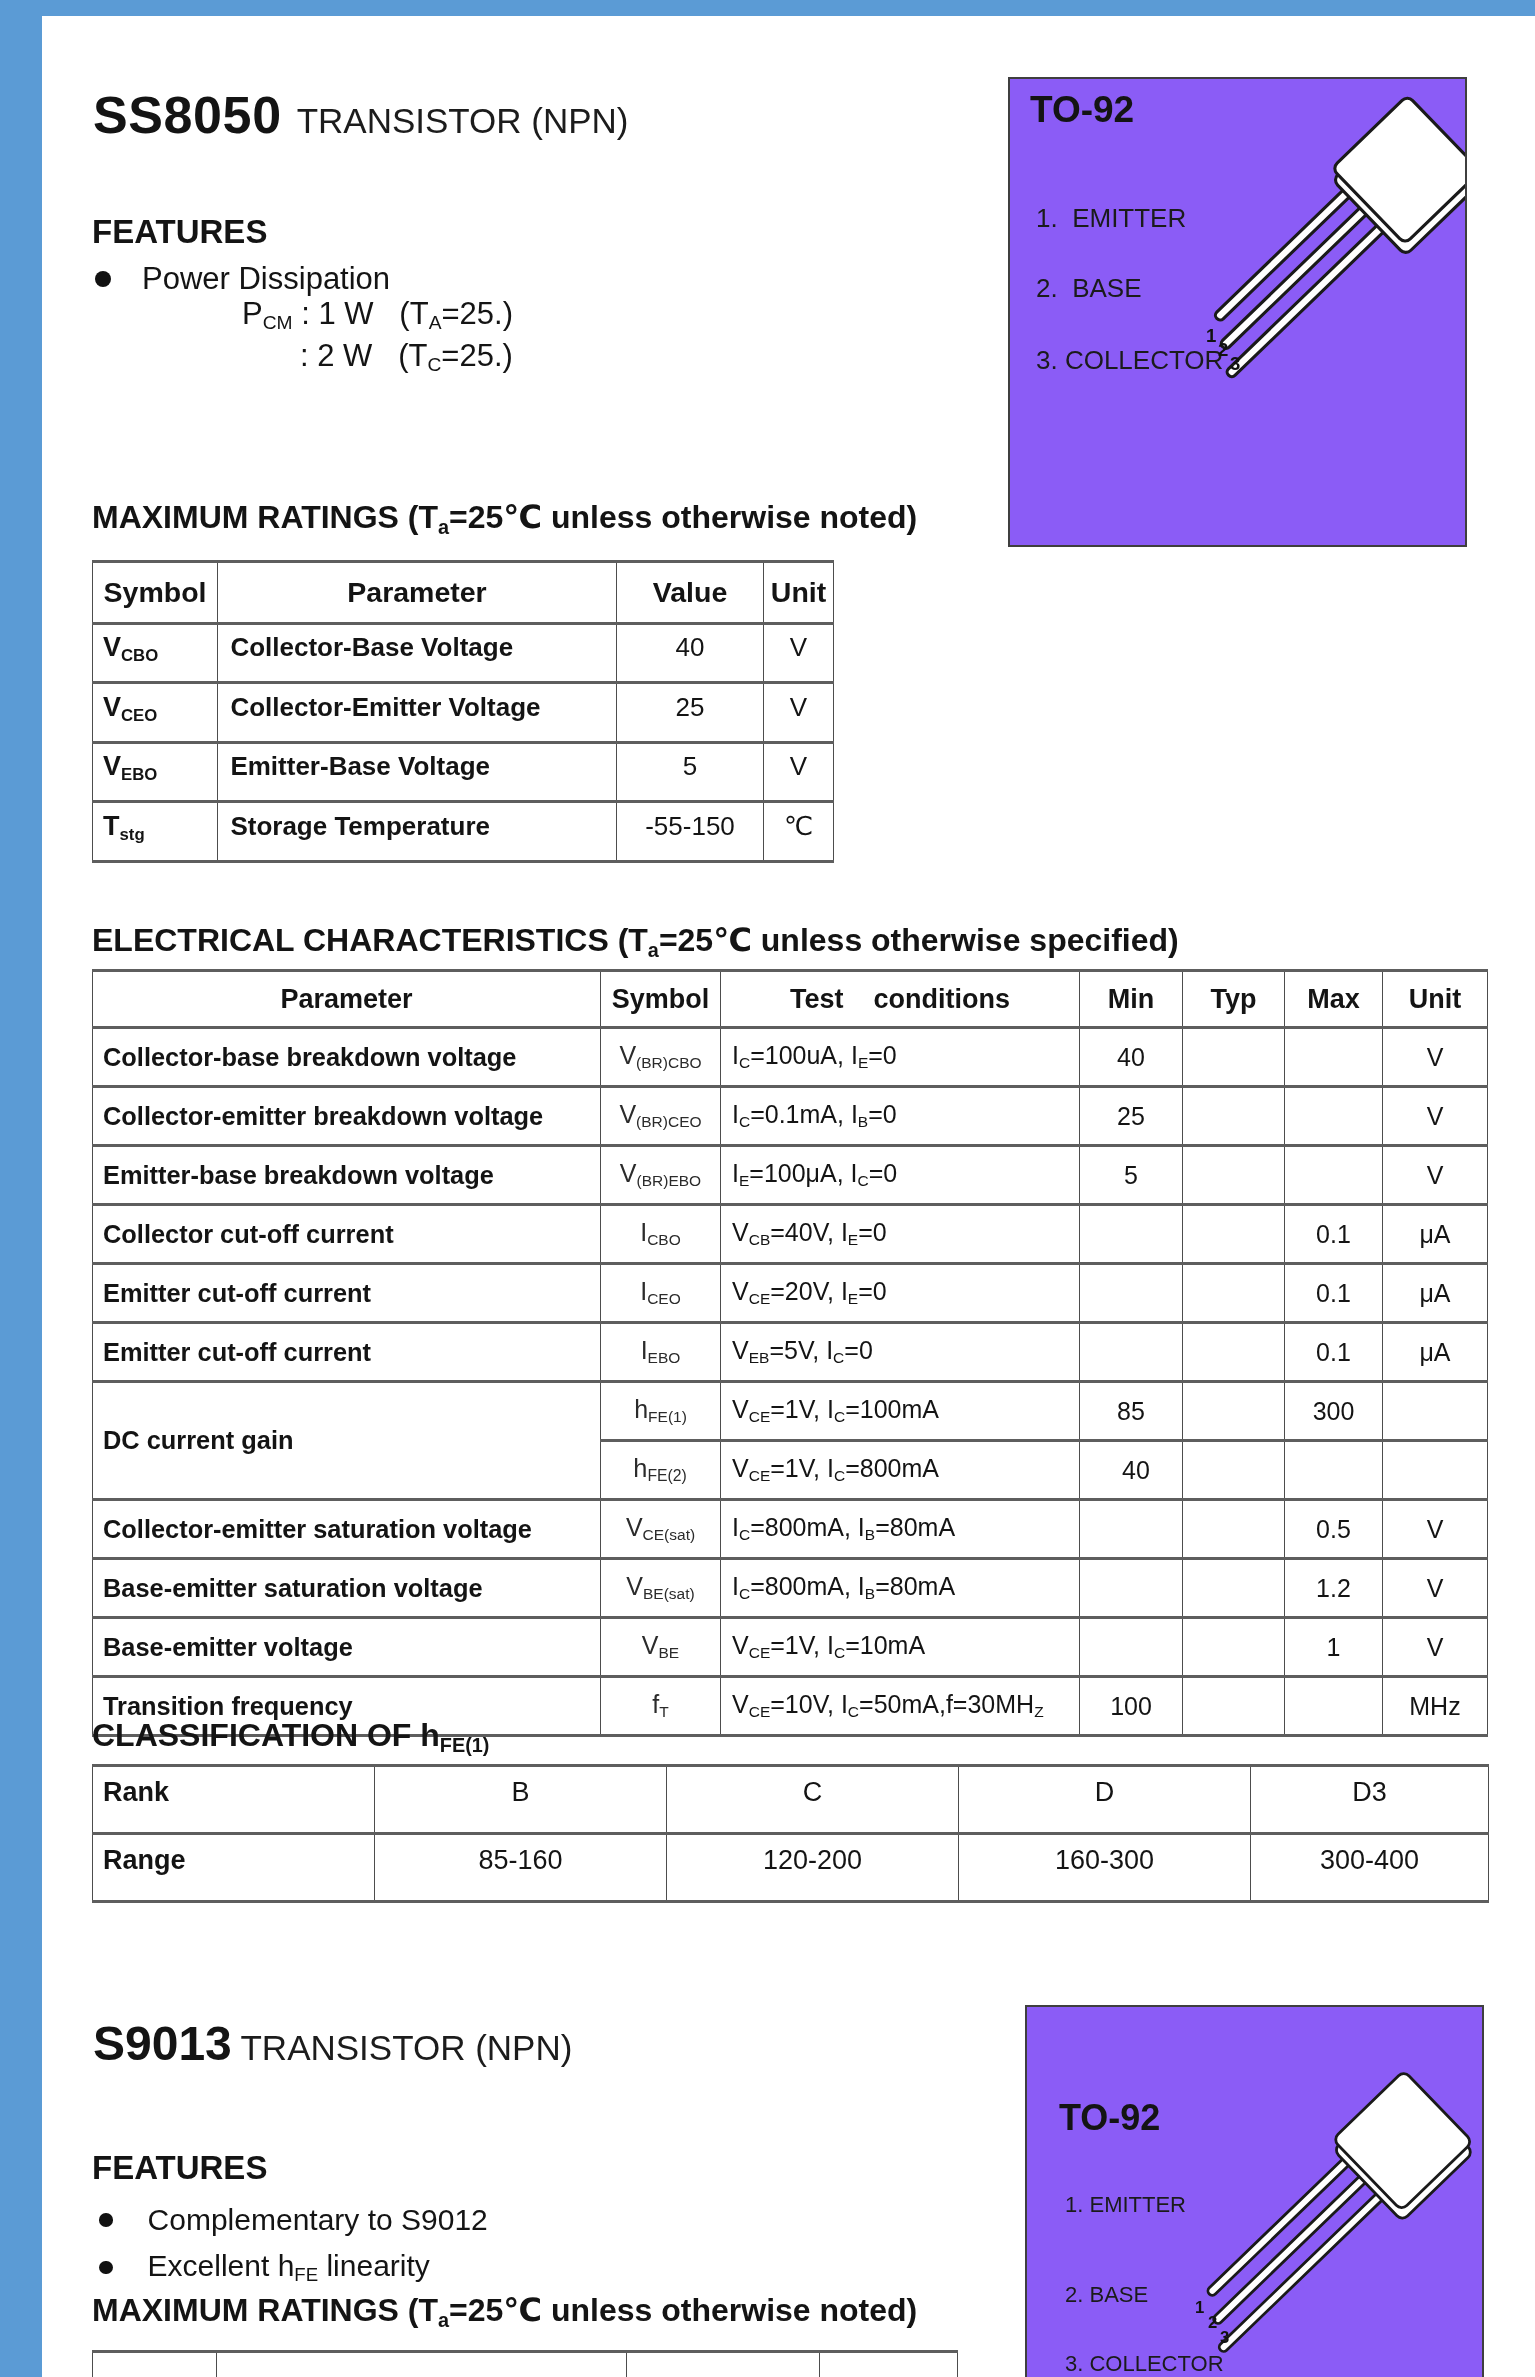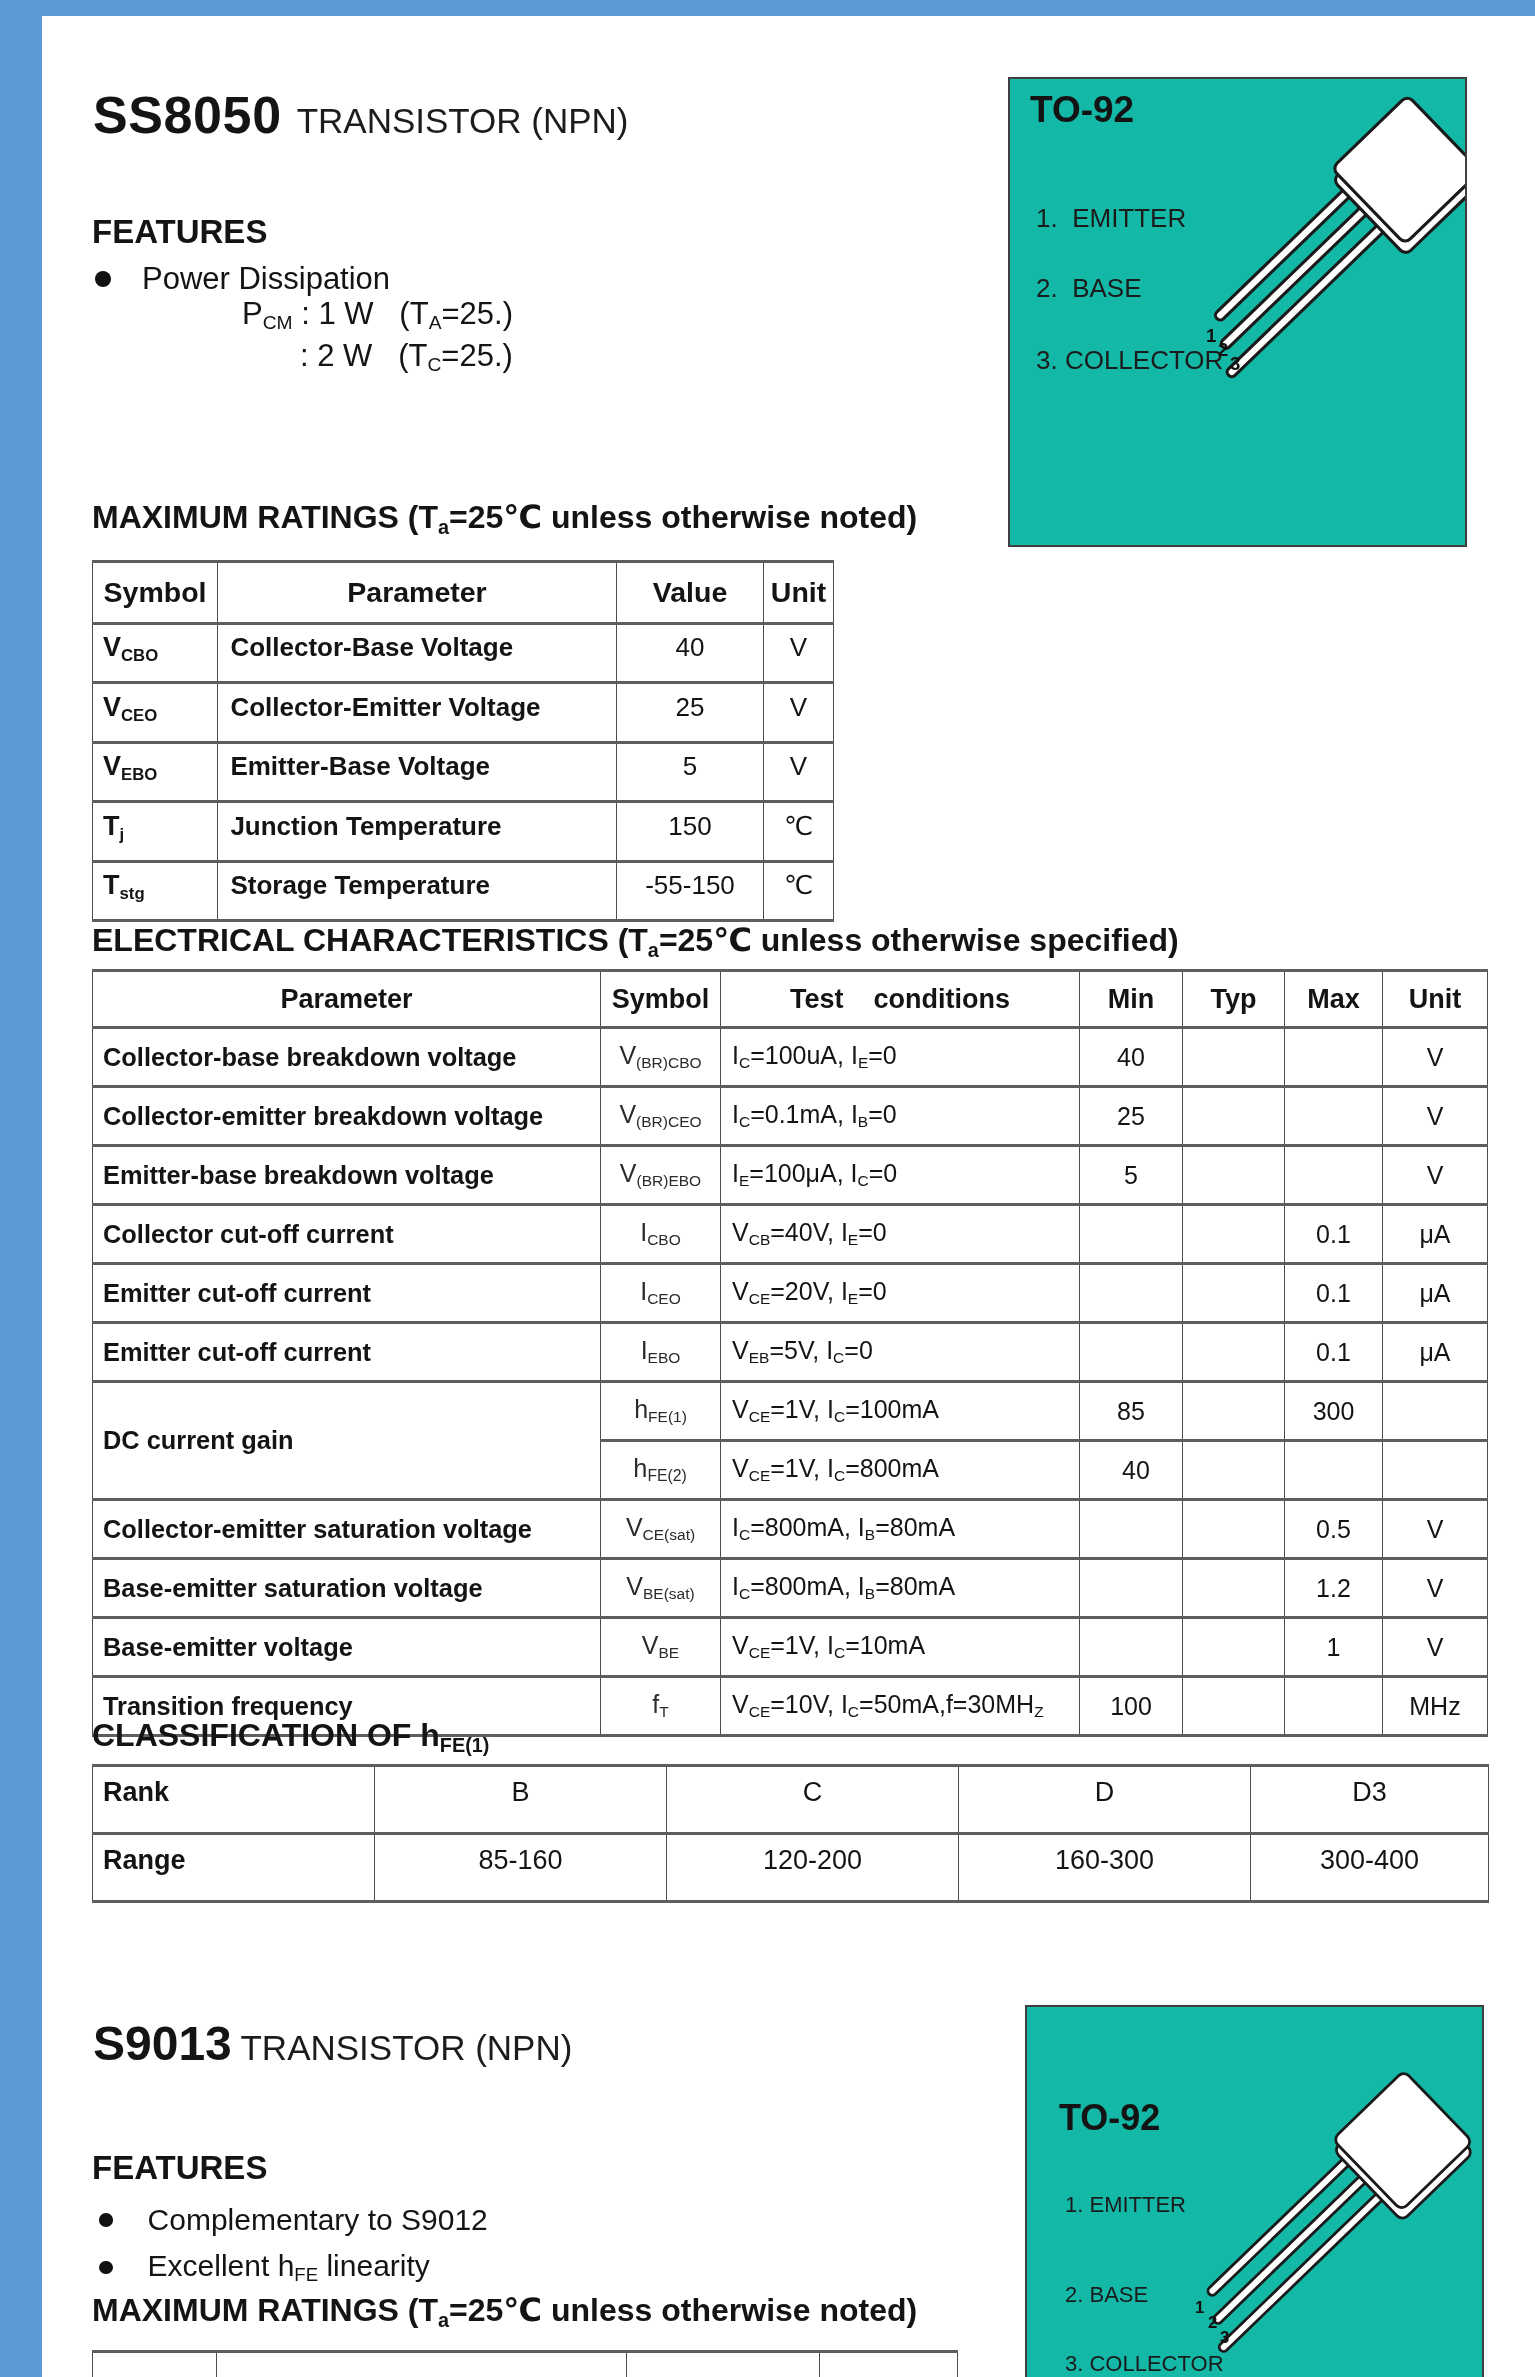--- a/index.html
+++ b/index.html
@@ -50,21 +50,21 @@
   .t-ec td:nth-child(4),.t-ec td:nth-child(5),.t-ec td:nth-child(6),.t-ec td:nth-child(7),
   .t-ec tr.cont td:nth-child(3),.t-ec tr.cont td:nth-child(4),.t-ec tr.cont td:nth-child(5),
   .t-ec tr.cont td:nth-child(6){text-align:center;}
 
   .t-class td{height:54px;font-size:27px;vertical-align:top;padding-top:10px;text-align:center;}
   .t-class td:nth-child(1){text-align:left;padding-left:10px;}
 
   .t-bottom th{height:80px;font-size:28.5px;vertical-align:top;padding-top:18.6px;}
 
   
-  .tobox{position:absolute;border:2.5px solid #3f3f3f;background:#14b8a6;}
+  .tobox{position:absolute;border:2.5px solid #3f3f3f;background:#8b5cf6;}
   .tolabel{position:absolute;font-weight:bold;}
   .pin{position:absolute;white-space:pre;color:#1b1b1b;}
   .box1 .pin{font-size:26px;}
   .box2 .pin{font-size:22px;}
   .leadnum{position:absolute;font-weight:bold;color:#111;}
   .box1 .leadnum{font-size:18.6px;}
   .box2 .leadnum{font-size:16.7px;}
   .tobox svg{position:absolute;left:0;top:0;}
 </style>
 </head>
@@ -127,26 +127,20 @@
             <td class="b">V<sub>CEO</sub></td>
             <td class="">Collector-Emitter Voltage</td>
             <td class="">25</td>
             <td class="">V</td>
           </tr>
           <tr class="">
             <td class="b">V<sub>EBO</sub></td>
             <td class="">Emitter-Base Voltage</td>
             <td class="">5</td>
             <td class="">V</td>
-          </tr>
-          <tr class="">
-            <td class="b">T<sub>j</sub></td>
-            <td class="">Junction Temperature</td>
-            <td class="">150</td>
-            <td class="">℃</td>
           </tr>
           <tr class="">
             <td class="b">T<sub>stg</sub></td>
             <td class="">Storage Temperature</td>
             <td class="">-55-150</td>
             <td class="">℃</td>
           </tr>
         </tbody>
       </table>
 

